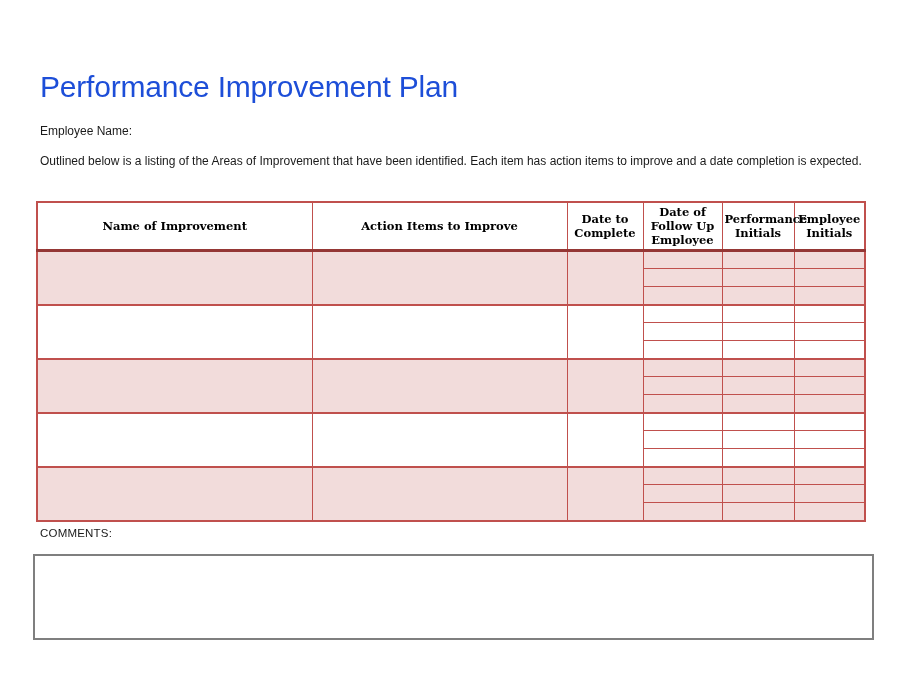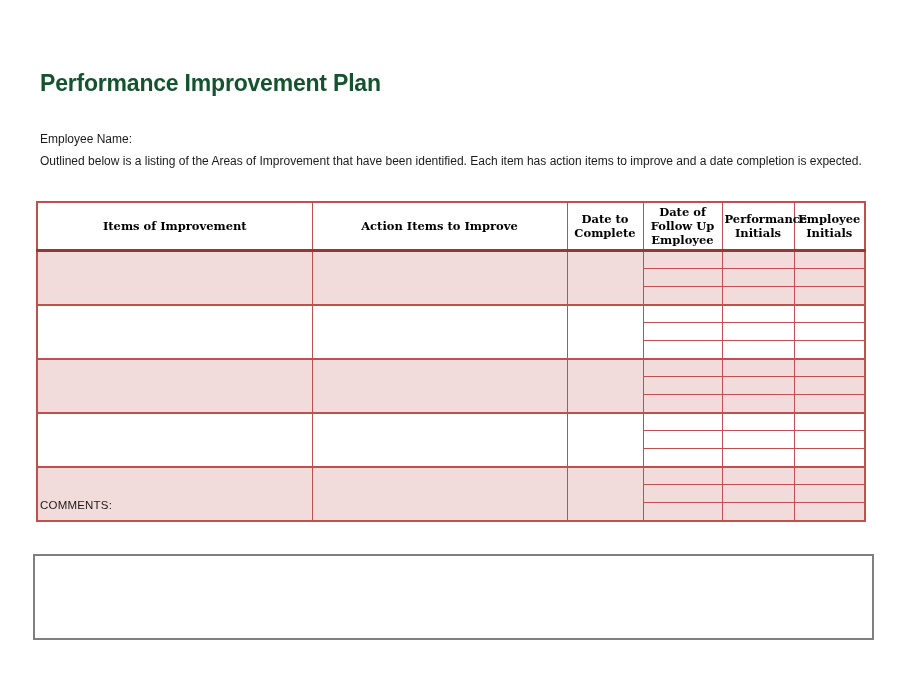--- a/index.html
+++ b/index.html
@@ -6,25 +6,25 @@
   body {
     width: 900px; height: 695px;
     background: #ffffff;
     position: relative;
     font-family: "Liberation Sans", sans-serif;
     color: #1a1a1a;
     overflow: hidden;
   }
   .page-title {
     position: absolute; left: 40px; top: 70px;
-    font-size: 23px; font-weight: 700; color: #14532d;
+    font-size: 30px; font-weight: 400; color: #1d4ed8;
     letter-spacing: -0.2px; margin: 0; white-space: nowrap;
   }
   .employee-label {
-    position: absolute; left: 40px; top: 132px;
+    position: absolute; left: 40px; top: 124px;
     font-size: 12px;
   }
   .intro {
     position: absolute; left: 40px; top: 152px;
     font-size: 12px; line-height: 19px; width: 840px;
   }
   .intro div { white-space: nowrap; }
 
   table.pip-table {
     position: absolute; left: 36px; top: 201px;
@@ -49,21 +49,21 @@
     vertical-align: middle;
     height: 44px;
     padding: 1px 2px;
   }
   .pip-table tbody tr { height: 18px; }
   .pip-table tbody td { background: #ffffff; }
   .pip-table tbody tr.shaded td { background: #f2dcdb; }
   .pip-table tbody tr.block-start td { border-top: 2px solid #c0504d; }
 
   .comments-label {
-    position: absolute; left: 40px; top: 499px;
+    position: absolute; left: 40px; top: 527px;
     font-size: 11.5px; letter-spacing: 0.2px;
   }
   .comments-box {
     position: absolute; left: 33px; top: 554px;
     width: 829px; height: 78px;
     border: 2px solid #7f7f7f;
     background: #ffffff;
     font-size: 12px;
     padding: 2px 4px;
     box-sizing: content-box;
@@ -84,21 +84,21 @@
   <colgroup>
     <col style="width:275px">
     <col style="width:255px">
     <col style="width:76px">
     <col style="width:79px">
     <col style="width:72px">
     <col style="width:71px">
   </colgroup>
   <thead>
     <tr>
-      <th>Items of Improvement</th>
+      <th>Name of Improvement</th>
       <th>Action Items to Improve</th>
       <th>Date to Complete</th>
       <th>Date of Follow Up Employee</th>
       <th>Performance Initials</th>
       <th>Employee Initials</th>
     </tr>
   </thead>
   <tbody id="table-body">
       <tr class="shaded block-start">
         <td rowspan="3"></td>

